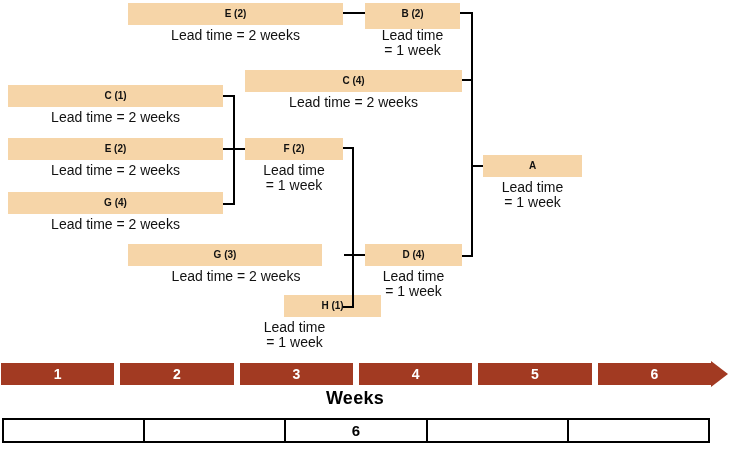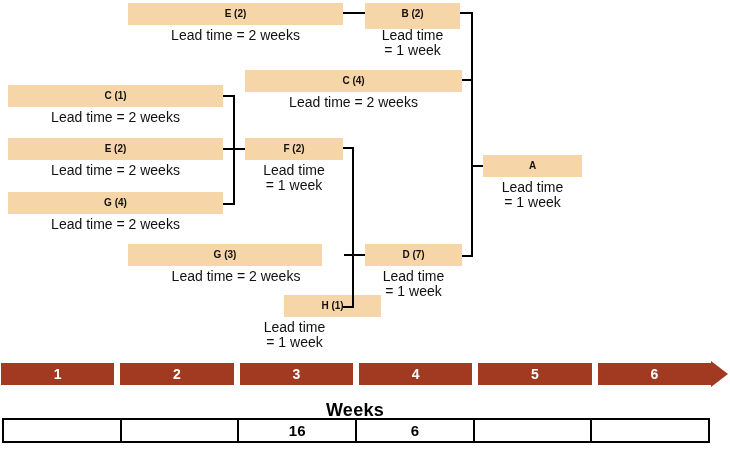--- a/index.html
+++ b/index.html
@@ -10,21 +10,21 @@
   }
   .bar{position:absolute;background:var(--bar-fill);}
   .bar-label{font-weight:bold;font-size:10px;text-align:center;line-height:22px;color:#111;}
   .lead-line{position:absolute;font-size:14px;line-height:15px;text-align:center;white-space:nowrap;color:#111;}
   .connector{position:absolute;background:var(--line);}
   .weeks-row{position:absolute;left:1px;top:363px;width:710px;height:22px;display:flex;gap:6px;}
   .week-block{flex:1;background:var(--timeline-red);color:#fff;font-weight:bold;font-size:14px;
     display:flex;align-items:center;justify-content:center;}
   .week-arrow{position:absolute;left:711px;top:361px;width:0;height:0;
     border-left:17px solid var(--timeline-red);border-top:13px solid transparent;border-bottom:13px solid transparent;}
-  .weeks-label{position:absolute;left:0;top:400px;width:710px;text-align:center;
+  .weeks-label{position:absolute;left:0;top:388px;width:710px;text-align:center;
     font-weight:bold;font-size:18px;letter-spacing:.3px;}
   .gross-table{position:absolute;left:2px;top:418px;width:704px;height:21px;display:flex;
     border:2px solid var(--line);background:#fff;}
   .gross-cell{flex:1;border-right:2px solid var(--line);display:flex;align-items:center;justify-content:center;
     font-weight:bold;font-size:15px;}
   .gross-cell:last-child{border-right:none;}
   .gross-label{position:absolute;left:2px;top:440px;width:708px;text-align:center;
     font-weight:bold;font-size:19px;letter-spacing:.2px;}
 </style>
 </head>
@@ -60,21 +60,21 @@
       <div class="bar" style="left: 245px; top: 138px; width: 98px; height: 22px;">
         <div class="bar-label">F (2)</div>
       </div>
       <div class="lead-line" style="left: 245px; top: 163px; width: 98px;">Lead time</div>
       <div class="lead-line" style="left: 245px; top: 178px; width: 98px;">= 1 week</div>
       <div class="bar" style="left: 128px; top: 244px; width: 194px; height: 22px;">
         <div class="bar-label">G (3)</div>
       </div>
       <div class="lead-line" style="left: 128px; top: 269px; width: 216px;">Lead time = 2 weeks</div>
       <div class="bar" style="left: 365px; top: 244px; width: 97px; height: 22px;">
-        <div class="bar-label">D (7)</div>
+        <div class="bar-label">D (4)</div>
       </div>
       <div class="lead-line" style="left: 365px; top: 269px; width: 97px;">Lead time</div>
       <div class="lead-line" style="left: 365px; top: 284px; width: 97px;">= 1 week</div>
       <div class="bar" style="left: 264px; top: 295px; width: 97px; height: 22px; margin-left: 20px;">
         <div class="bar-label">H (1)</div>
       </div>
       <div class="lead-line" style="left: 246px; top: 320px; width: 97px;">Lead time</div>
       <div class="lead-line" style="left: 246px; top: 335px; width: 97px;">= 1 week</div>
       <div class="bar" style="left: 483px; top: 155px; width: 99px; height: 22px;">
         <div class="bar-label">A</div>
@@ -123,23 +123,20 @@
   <div class="weeks-label">Weeks</div>
 
   <div class="gross-table" id="gross-table">
       <div class="gross-cell">
         <div></div>
       </div>
       <div class="gross-cell">
         <div></div>
       </div>
       <div class="gross-cell">
-        <div>16</div>
-      </div>
-      <div class="gross-cell">
         <div>6</div>
       </div>
       <div class="gross-cell">
         <div></div>
       </div>
       <div class="gross-cell">
         <div></div>
       </div>
     </div>
 </div>

